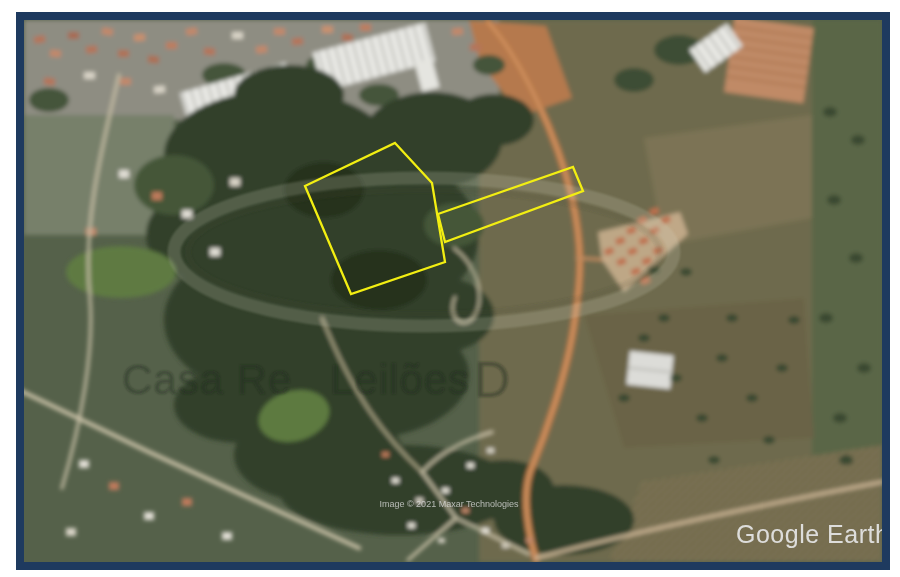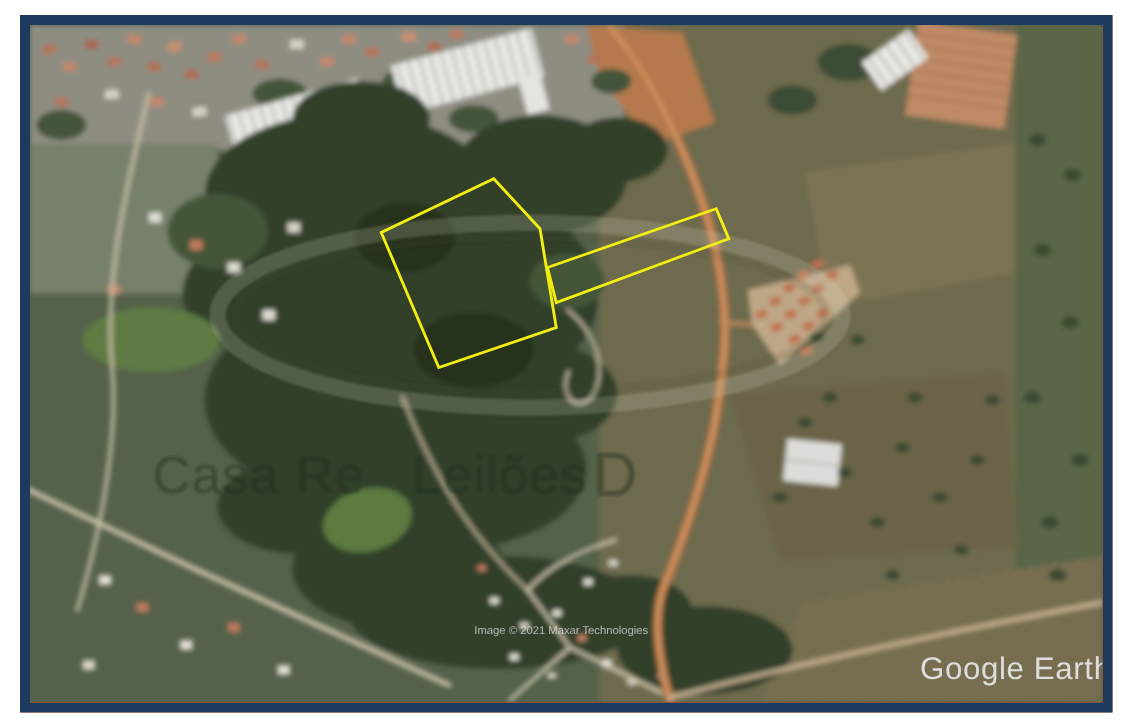--- a/index.html
+++ b/index.html
@@ -1,21 +1,21 @@
 <!DOCTYPE html>
 <html><head>
 <meta charset="utf-8">
 <style>
   html,body{margin:0;padding:0;}
   body{width:900px;height:577px;background:#ffffff;font-family:"Liberation Sans",sans-serif;overflow:hidden;}
   .page{position:relative;width:900px;height:577px;background:#ffffff;}
   .image-frame{
     position:absolute;left:16px;top:12px;width:858px;height:542px;
     border:8px solid #1e3a5f;box-shadow:inset 0 1px 0 #35568b;
-    overflow:hidden;background:#f97316;
+    overflow:hidden;background:#ec4899;
   }
   svg{display:block;}
   .parcel{fill:none;stroke:#f2ee12;stroke-width:2.3px;stroke-linejoin:miter;}
   .wm-text{fill:#20291e;opacity:.40;font-family:"Liberation Sans",sans-serif;}
   .attrib{fill:#e0e0e0;opacity:.75;font-size:9px;font-family:"Liberation Sans",sans-serif;}
   .ge-logo{fill:#e3e3e3;opacity:.95;font-size:25px;letter-spacing:.5px;font-family:"Liberation Sans",sans-serif;}
   .road{fill:none;stroke-linecap:round;stroke-linejoin:round;}
 </style>
 </head>
 <body>

